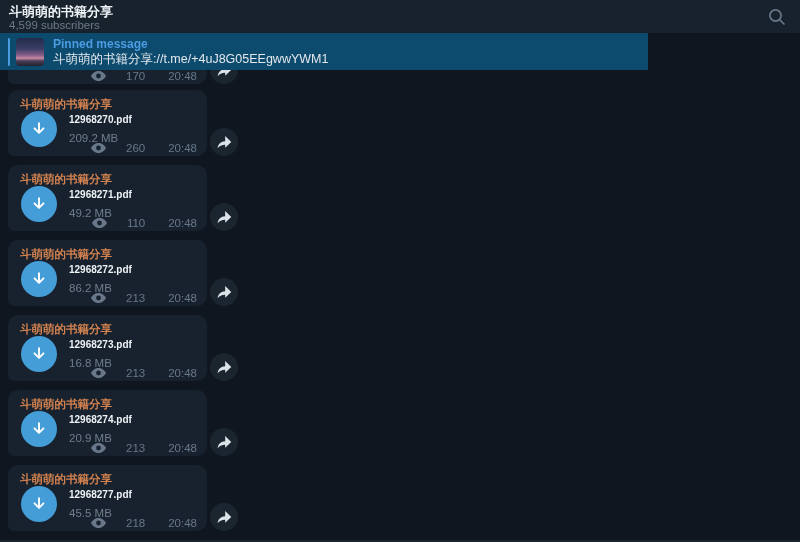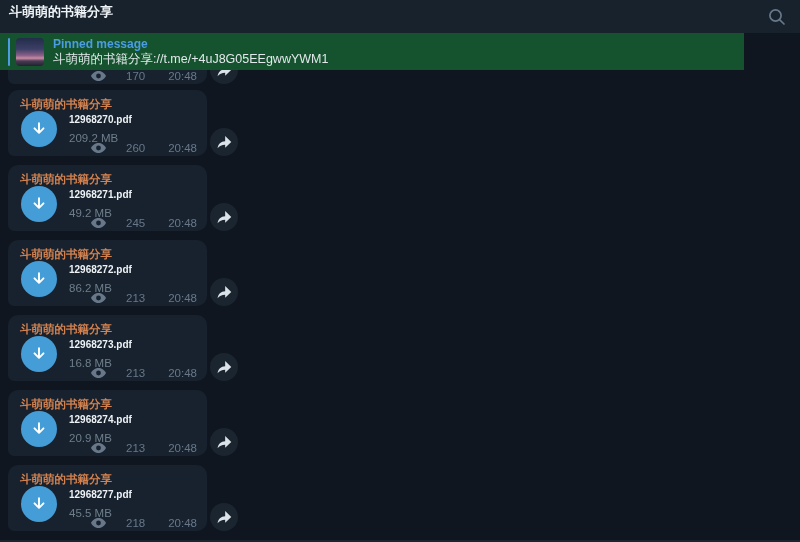--- a/index.html
+++ b/index.html
@@ -15,22 +15,22 @@
     background:#18222c;box-sizing:border-box;padding:4px 0 0 9px;
   }
   .header .title{font-size:13px;font-weight:600;color:#eef3f6;line-height:15px;}
   .header .subtitle{font-size:11.5px;color:#6c7a89;line-height:13px;}
   .search-btn{
     position:absolute;top:6px;right:12px;width:22px;height:22px;
     display:flex;align-items:center;justify-content:center;cursor:pointer;
   }
   
   .pinned-bar{
-    position:absolute;top:33px;left:0;width:744px;height:37px;
-    background:#14532d;display:flex;align-items:center;box-sizing:border-box;
+    position:absolute;top:33px;left:0;width:648px;height:37px;
+    background:#0c4a6e;display:flex;align-items:center;box-sizing:border-box;
     padding-left:8px;cursor:pointer;
   }
   .pinned-indicator{width:2px;height:28px;background:#4c9ce2;border-radius:1px;flex:none;}
   .pinned-thumb{
     width:28px;height:28px;border-radius:4px;margin-left:6px;flex:none;
     background:linear-gradient(180deg,#232c4a 0%,#3c3f66 40%,#8a5f88 62%,#c98ba4 72%,#4a3c56 82%,#20222f 100%);
   }
   .pinned-texts{margin-left:9px;display:flex;flex-direction:column;}
   .pinned-label{font-size:12px;font-weight:600;color:#4c9ce2;line-height:15px;}
   .pinned-text{font-size:12.5px;color:#e3e8ec;line-height:15px;white-space:nowrap;}
@@ -58,20 +58,21 @@
     background:#1b2530;display:flex;align-items:center;justify-content:center;cursor:pointer;
   }
   .bottom-strip{position:absolute;left:0;bottom:0;width:800px;height:2px;background:#1b2530;}
   svg{display:block;}
 </style>
 </head>
 <body>
 
 <div class="header">
   <div class="title">斗萌萌的书籍分享</div>
+  <div class="subtitle">4,599 subscribers</div>
   <div class="search-btn">
     <span>
       <svg width="18" height="18" viewBox="0 0 18 18">
         <circle cx="7.5" cy="7.5" r="5.6" fill="none" stroke="#67788a" stroke-width="1.7"></circle>
         <line x1="11.8" y1="11.8" x2="16" y2="16" stroke="#67788a" stroke-width="1.7" stroke-linecap="round"></line>
       </svg>
     </span>
   </div>
 </div>
 
@@ -148,21 +149,21 @@
           </span>
         </div>
         <div class="file-name">12968271.pdf</div>
         <div class="file-size">49.2 MB</div>
         <div class="meta">
           <span>
             <svg width="15" height="10" viewBox="0 0 15 10">
               <path fill-rule="evenodd" fill="#68788a" d="M7.5 0C3.6 0 1.1 2.7 0 5c1.1 2.3 3.6 5 7.5 5S13.9 7.3 15 5C13.9 2.7 11.4 0 7.5 0Zm0 7.4A2.4 2.4 0 1 1 7.5 2.6a2.4 2.4 0 0 1 0 4.8Z"></path>
             </svg>
           </span>
-          <span class="views">245</span>
+          <span class="views">110</span>
           <span>20:48</span>
         </div>
       </div>
       <div class="share-btn">
         <span>
           <svg width="16" height="15" viewBox="0 0 22 20">
             <path fill="#dbe2e8" d="M12.6 1.2 21 9.2l-8.4 8V13c-4.6 0-8 1.8-10.4 5 .6-5.8 4.6-9.6 10.4-9.8V1.2Z"></path>
           </svg>
         </span>
       </div>

